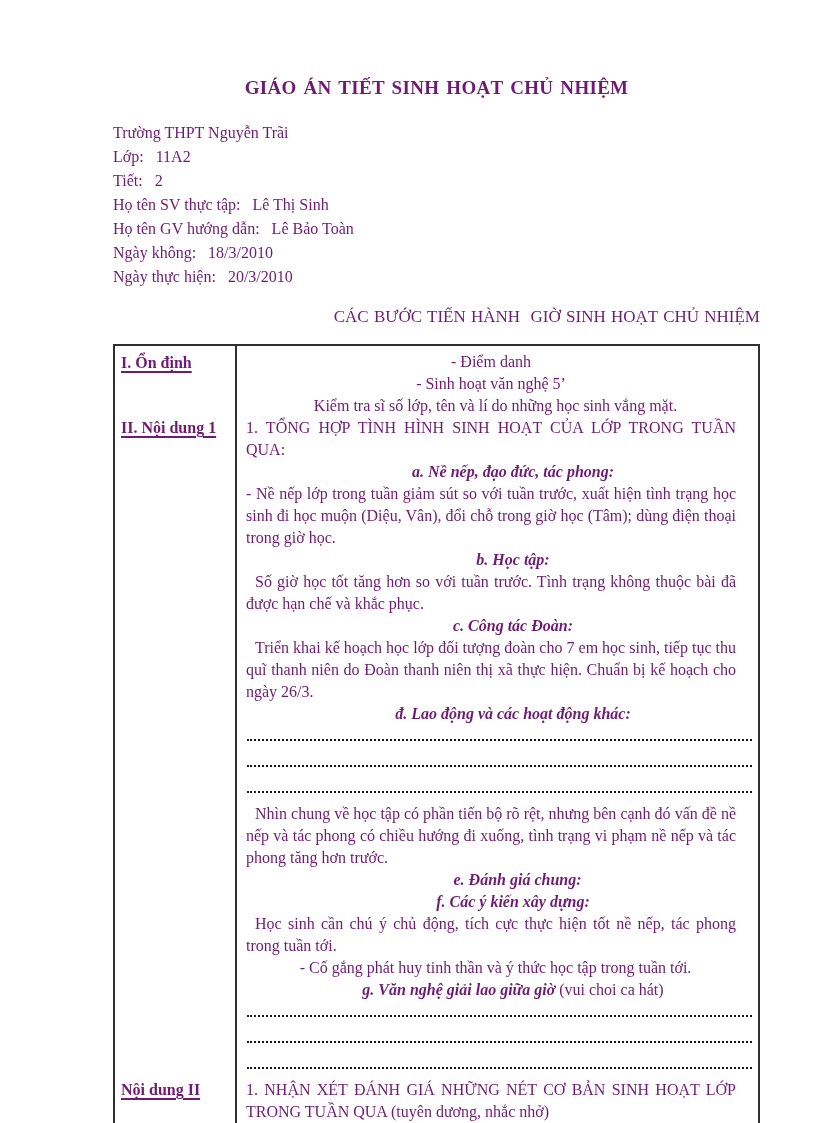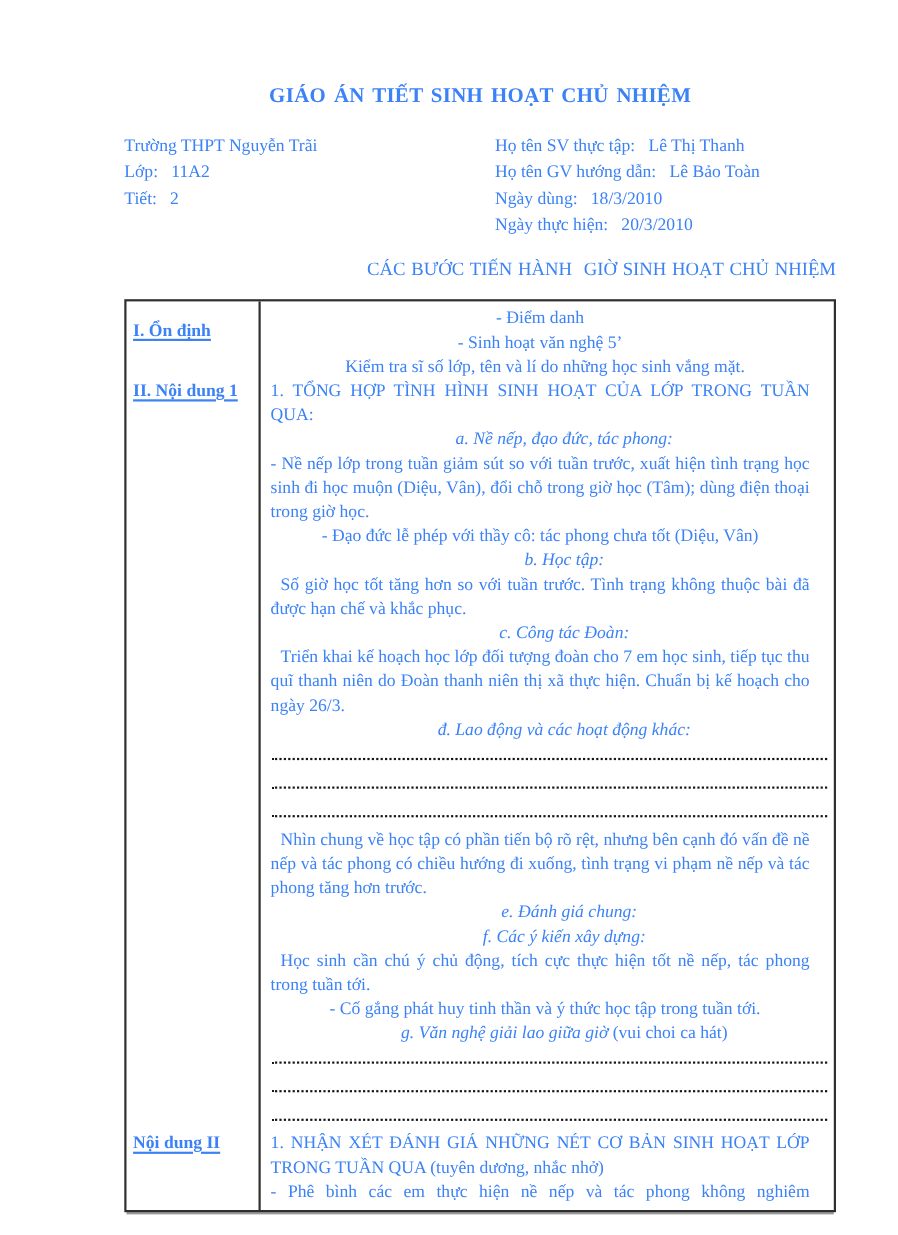--- a/index.html
+++ b/index.html
@@ -1,32 +1,32 @@
 <!DOCTYPE html>
 <html lang="vi"><head>
 <meta charset="utf-8">
 <style>
   html,body{margin:0;padding:0;background:#ffffff;}
   .page{
     position:relative;
     width:816px;height:1123px;
-    background:#ffffff;color:#3b82f6;
+    background:#ffffff;color:#701a75;
     font-family:"Liberation Serif","DejaVu Serif",serif;
     font-size:16px;
     box-sizing:border-box;
     padding:76px 56px 0 113px;
     overflow:hidden;
   }
   .title{
     font-size:19px;font-weight:bold;font-style:normal;
     text-align:center;margin:0 0 21px 0;
     letter-spacing:.3px;word-spacing:2px;
     white-space:pre;line-height:24px;
   }
-  .meta{display:flex;}
+  .meta{display:flex;flex-direction:column;}
   .meta-left{width:337px;flex:none;}
   .meta-right{flex:1;}
   .meta-row{line-height:24px;white-space:nowrap;}
   .val{margin-left:12px;}
   .subtitle{
     font-size:17px;font-weight:normal;
     text-align:right;margin:16px 0 0 0;
     word-spacing:1px;white-space:pre;line-height:24px;
   }
   .doc-table{
@@ -39,26 +39,26 @@
     border-right:2px solid #2f2f2f;
     box-sizing:border-box;
   }
   .rowlabel{
     position:absolute;left:6px;
     font-weight:bold;white-space:nowrap;line-height:22px;
     text-decoration:underline;
     text-decoration-thickness:1.5px;
     text-underline-offset:3px;
   }
-  .pos1{top:16px;text-align:right;}
+  .pos1{top:6px;text-align:right;}
   .pos2{top:71px;}
   .pos3{bottom:49px;text-align:center;}
   .cell-right{flex:1;padding:5px 22px 5px 9px;min-width:0;}
   .ln{line-height:22px;text-align:center;}
-  .heading,.hd{font-weight:normal;font-style:italic;margin-left:44px;}
+  .heading,.hd{font-weight:bold;font-style:italic;margin-left:44px;}
   .para,.caps{text-align:justify;}
   .ti{text-indent:9px;}
   .full{text-align-last:justify;}
   .dots{height:26px;position:relative;}
   .dots::after{
     content:"";position:absolute;left:1px;right:-16px;top:14px;
     border-top:2px dotted #161616;
   }
 </style>
 </head>
@@ -75,27 +75,27 @@
       </div>
       <div class="meta-row">
         <span>Lớp:</span><span class="val">11A2</span>
       </div>
       <div class="meta-row">
         <span>Tiết:</span><span class="val">2</span>
       </div>
     </div>
     <div class="meta-right">
       <div class="meta-row">
-        <span>Họ tên SV thực tập:</span><span class="val">Lê Thị Thanh</span>
+        <span>Họ tên SV thực tập:</span><span class="val">Lê Thị Sinh</span>
       </div>
       <div class="meta-row">
         <span>Họ tên GV hướng dẫn:</span><span class="val">Lê Bảo Toàn</span>
       </div>
       <div class="meta-row">
-        <span>Ngày dùng:</span><span class="val">18/3/2010</span>
+        <span>Ngày không:</span><span class="val">18/3/2010</span>
       </div>
       <div class="meta-row">
         <span>Ngày thực hiện:</span><span class="val">20/3/2010</span>
       </div>
     </div>
   </div>
 
   <h2 class="subtitle">CÁC BƯỚC TIẾN HÀNH  GIỜ SINH HOẠT CHỦ NHIỆM</h2>
 
   <div class="doc-table">
@@ -104,21 +104,20 @@
       <div class="rowlabel pos2">II. Nội dung 1</div>
       <div class="rowlabel pos3">Nội dung II</div>
     </div>
     <div class="cell-right">
         <div class="ln plain">- Điểm danh</div>
         <div class="ln plain">- Sinh hoạt văn nghệ 5’</div>
         <div class="ln plain ti">Kiểm tra sĩ số lớp, tên và lí do những học sinh vắng mặt.</div>
         <div class="ln caps">1. TỔNG HỢP TÌNH HÌNH SINH HOẠT CỦA LỚP TRONG TUẦN QUA:</div>
         <div class="ln heading">a. Nề nếp, đạo đức, tác phong:</div>
         <div class="ln para">- Nề nếp lớp trong tuần giảm sút so với tuần trước, xuất hiện tình trạng học sinh đi học muộn (Diệu, Vân), đổi chỗ trong giờ học (Tâm); dùng điện thoại trong giờ học.</div>
-        <div class="ln plain">- Đạo đức lễ phép với thầy cô: tác phong chưa tốt (Diệu, Vân)</div>
         <div class="ln heading">b. Học tập:</div>
         <div class="ln para ti">Số giờ học tốt tăng hơn so với tuần trước. Tình trạng không thuộc bài đã được hạn chế và khắc phục.</div>
         <div class="ln heading">c. Công tác Đoàn:</div>
         <div class="ln para ti">Triển khai kế hoạch học lớp đối tượng đoàn cho 7 em học sinh, tiếp tục thu quĩ thanh niên do Đoàn thanh niên thị xã thực hiện. Chuẩn bị kế hoạch cho ngày 26/3.</div>
         <div class="ln heading">đ. Lao động và các hoạt động khác:</div>
         <div class="ln dots"></div>
         <div class="ln dots"></div>
         <div class="ln dots"></div>
         <div class="ln para ti">Nhìn chung về học tập có phần tiến bộ rõ rệt, nhưng bên cạnh đó vấn đề nề nếp và tác phong có chiều hướng đi xuống, tình trạng vi phạm nề nếp và tác phong tăng hơn trước.</div>
         <div class="ln heading ti">e. Đánh giá chung:</div>

